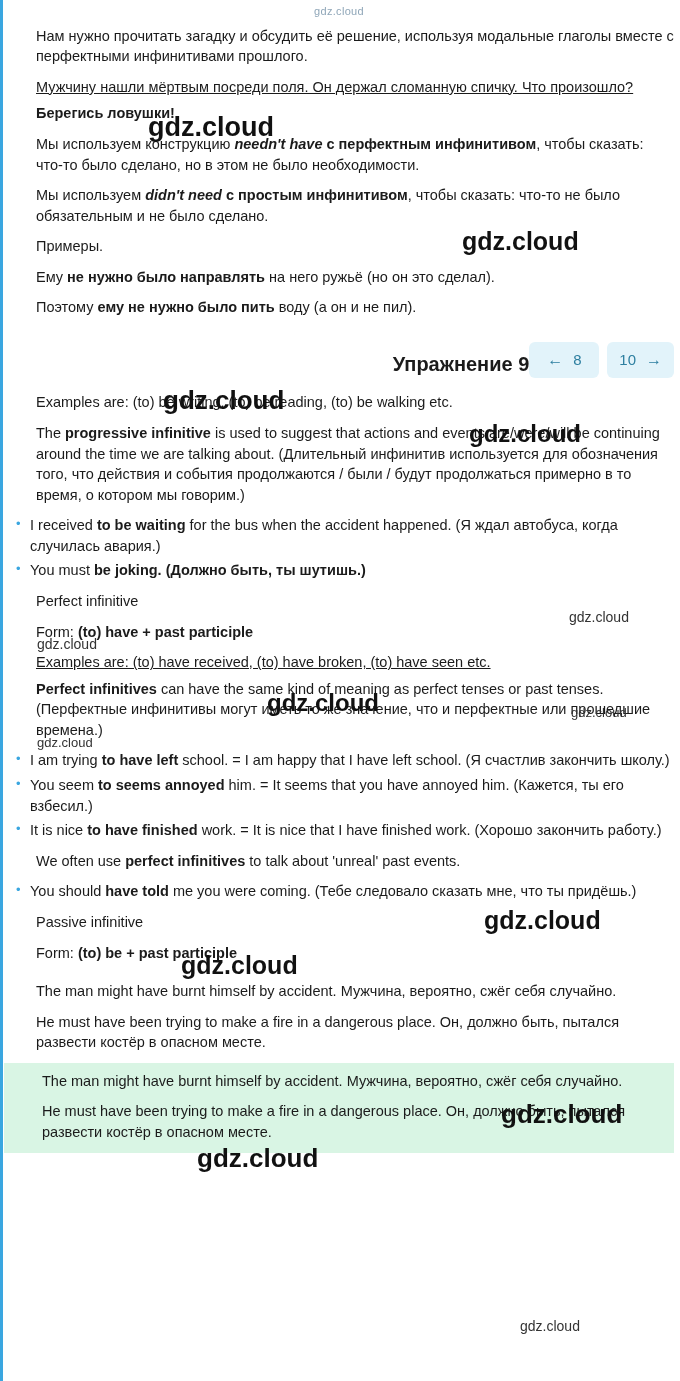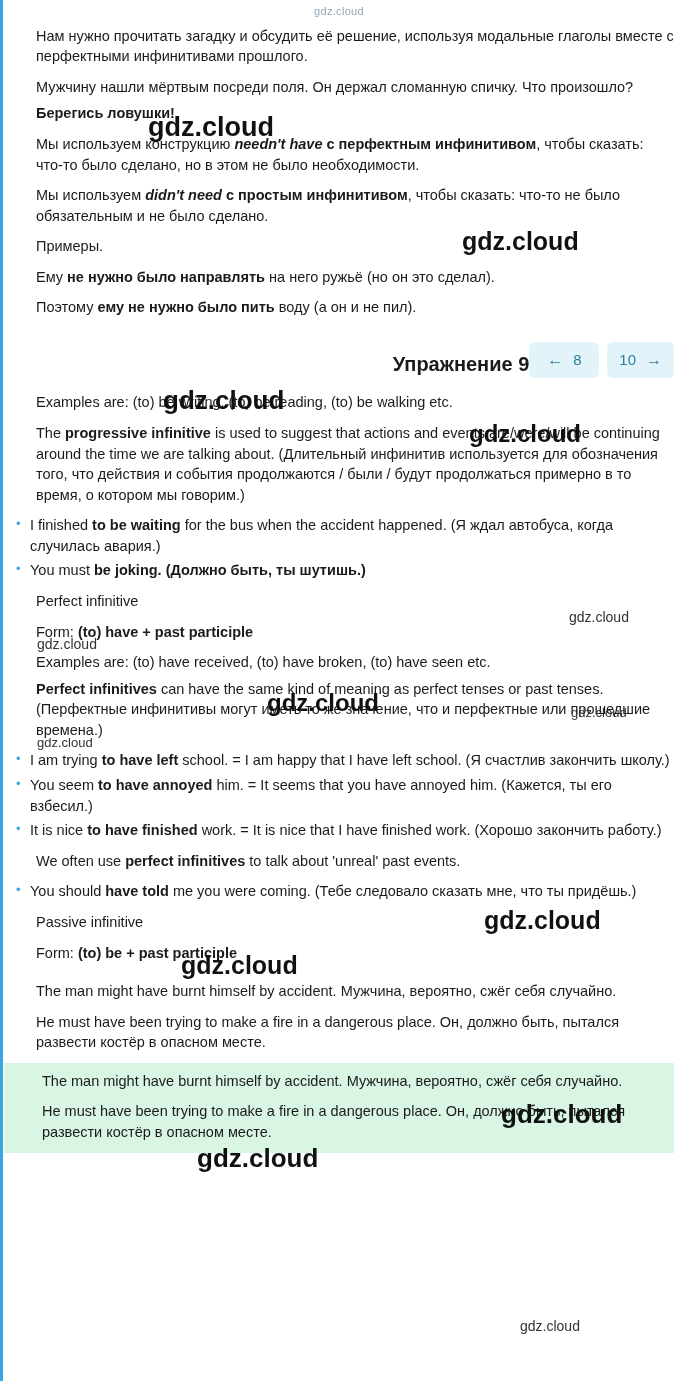--- a/index.html
+++ b/index.html
@@ -33,21 +33,21 @@
     width:680px;
   }
   .topwm{
     text-align:center;
     color:#8fa6b8;
     font-size:11px;
     padding:4px 0 6px 0;
     letter-spacing:.3px;
   }
   p{margin:0 0 10px 0;padding-left:32px;}
-  .tight{margin-bottom:6px;}
+  .tight{margin-bottom:6px;text-decoration:underline;}
   b,strong{font-weight:bold;}
   .bi{font-weight:bold;font-style:italic;}
   .warn{font-weight:bold;}
   h2.ex-title{
     font-size:20px;
     font-weight:bold;
     margin:22px 0 14px 0;
   }
   .exercise-head{
     display:flex;
@@ -151,35 +151,35 @@
           <span class="arrow">→</span>
         </div>
       </div>
     </div>
 
     <p>Examples are: (to) be writing, (to) be reading, (to) be walking etc.</p>
 
     <p><span>The </span><b>progressive infinitive</b><span> is used to suggest that actions and events are/were/will be continuing around the time we are talking about. (Длительный инфинитив используется для обозначения того, что действия и события продолжаются / были / будут продолжаться примерно в то время, о котором мы говорим.)</span></p>
 
     <ul class="bullets">
-      <li><span>I finished </span><b>to be waiting</b><span> for the bus when the accident happened. (Я ждал автобуса, когда случилась авария.)</span></li>
+      <li><span>I received </span><b>to be waiting</b><span> for the bus when the accident happened. (Я ждал автобуса, когда случилась авария.)</span></li>
       <li><span>You must </span><b>be joking. (Должно быть, ты шутишь.)</b><span></span></li>
     </ul>
 
     <p class="form-line">Perfect infinitive</p>
 
     <p class="form-line"><span>Form: </span><b>(to) have + past participle</b></p>
 
     <p class="tight">Examples are: (to) have received, (to) have broken, (to) have seen etc.</p>
 
     <p><b>Perfect infinitives</b><span> can have the same kind of meaning as perfect tenses or past tenses. (Перфектные инфинитивы могут иметь то же значение, что и перфектные или прошедшие времена.)</span></p>
 
     <ul class="bullets">
       <li><span>I am trying </span><b>to have left</b><span> school. = I am happy that I have left school. (Я счастлив закончить школу.)</span></li>
-      <li><span>You seem </span><b>to have annoyed</b><span> him. = It seems that you have annoyed him. (Кажется, ты его взбесил.)</span></li>
+      <li><span>You seem </span><b>to seems annoyed</b><span> him. = It seems that you have annoyed him. (Кажется, ты его взбесил.)</span></li>
       <li><span>It is nice </span><b>to have finished</b><span> work. = It is nice that I have finished work. (Хорошо закончить работу.)</span></li>
     </ul>
 
     <p><span>We often use </span><b>perfect infinitives</b><span> to talk about 'unreal' past events.</span></p>
 
     <ul class="bullets">
       <li><span>You should </span><b>have told</b><span> me you were coming. (Тебе следовало сказать мне, что ты придёшь.)</span></li>
     </ul>
 
     <p class="form-line">Passive infinitive</p>

